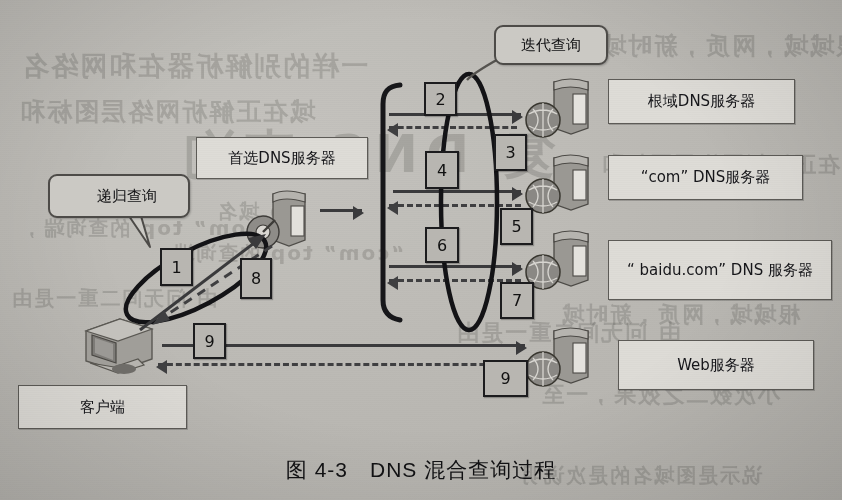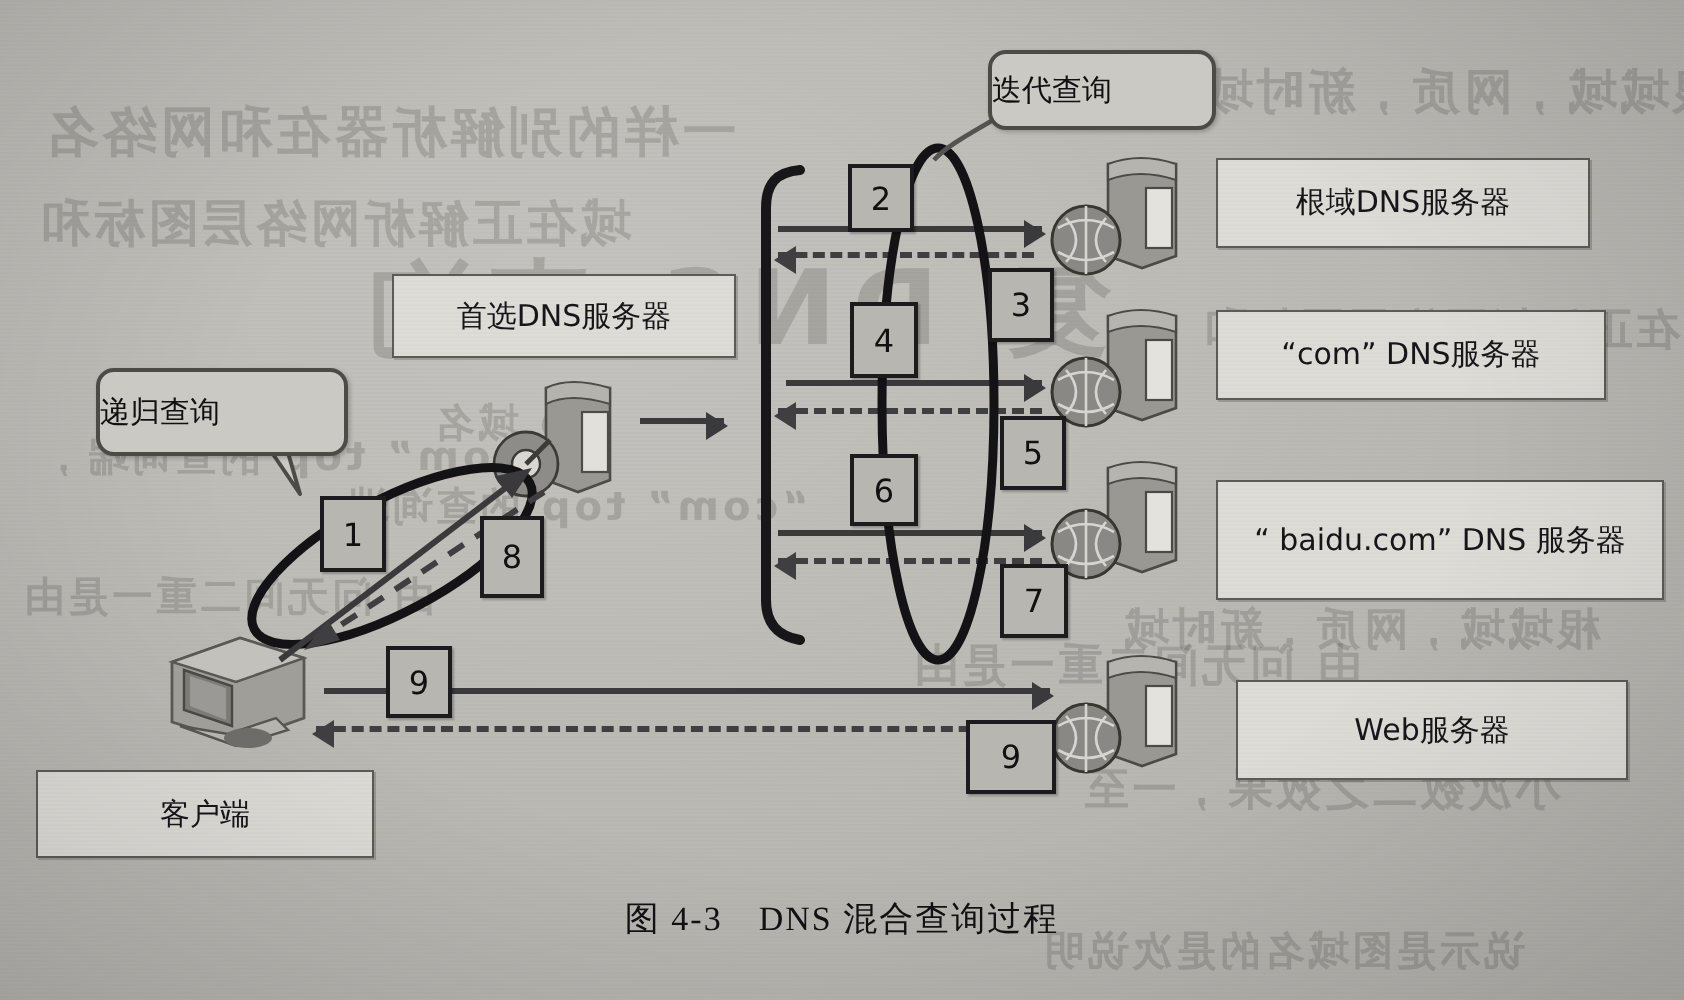--- a/index.html
+++ b/index.html
@@ -61,21 +61,21 @@
     box-shadow:1px 1px 1px rgba(0,0,0,.25);
     z-index:7;
   }
   
   .callout{
     position:absolute;
     background:#cbc9c4;
     border:2px solid #4d4b48;
     border-radius:9px;
     color:#101012;
-    display:flex;align-items:center;
+    display:flex;align-items:center;justify-content:center;
     font-size:15px;
     font-family:"DejaVu Sans","Liberation Sans",sans-serif;
     box-shadow:1px 1px 2px rgba(0,0,0,.22);
     z-index:8;
   }
   
   .arrow-solid,.arrow-dash{position:absolute;height:0;z-index:4;}
   .arrow-solid{border-top:3px solid #3a3a3c;}
   .arrow-dash{border-top:3px dashed #3f3f41;}
   .arrow-solid::after,.arrow-dash::after{
@@ -84,24 +84,24 @@
     border-top:7px solid transparent;border-bottom:7px solid transparent;
   }
   .arrow-dash.left::after{
     content:"";position:absolute;top:-6px;left:-2px;right:auto;
     border-right:11px solid #3f3f41;border-left:0;
     border-top:7px solid transparent;border-bottom:7px solid transparent;
   }
   svg.overlay{position:absolute;left:0;top:0;width:842px;height:500px;pointer-events:none;z-index:6;}
   
   .caption{
-    position:absolute;left:0;right:0;bottom:29px;
+    position:absolute;left:0;right:0;bottom:16px;
     text-align:center;color:#111113;
-    font-size:17px;letter-spacing:1px;
-    font-family:Liberation Serif, serif;
+    font-size:21px;letter-spacing:1px;
+    font-family:Liberation Sans, sans-serif;
     z-index:9;
   }
   .icon{position:absolute;z-index:5;}
 </style>
 </head>
 <body>
 
 <div id="page">
 
   <div class="bleed" style="left:20px;top:48px;font-size:27px;">一样的别解析器在和网络名</div>
@@ -150,21 +150,21 @@
       <line x1="140" y1="330" x2="258" y2="240" stroke="#3a3a3c" stroke-width="3"></line>
       <polygon points="266,234 248,238 256,249" fill="#3a3a3c"></polygon>
     </g>
 
     <g>
       <line x1="272" y1="246" x2="162" y2="318" stroke="#3f3f41" stroke-width="3" stroke-dasharray="9 7"></line>
       <polygon points="152,325 170,320 164,310" fill="#3f3f41"></polygon>
     </g>
   </svg>
 
-  <div class="callout" style="left:48px;top:184px;width:122px;height:40px;">
+  <div class="callout" style="left:48px;top:174px;width:122px;height:40px;padding-left:16px;">
     <span>递归查询</span>
   </div>
   <div class="callout" style="left:494px;top:25px;width:110px;height:36px;">
     <span>迭代查询</span>
   </div>
 
   <div class="labelbox" style="left:196px;top:137px;width:170px;height:40px;">
     <span>首选DNS服务器</span>
   </div>
 

